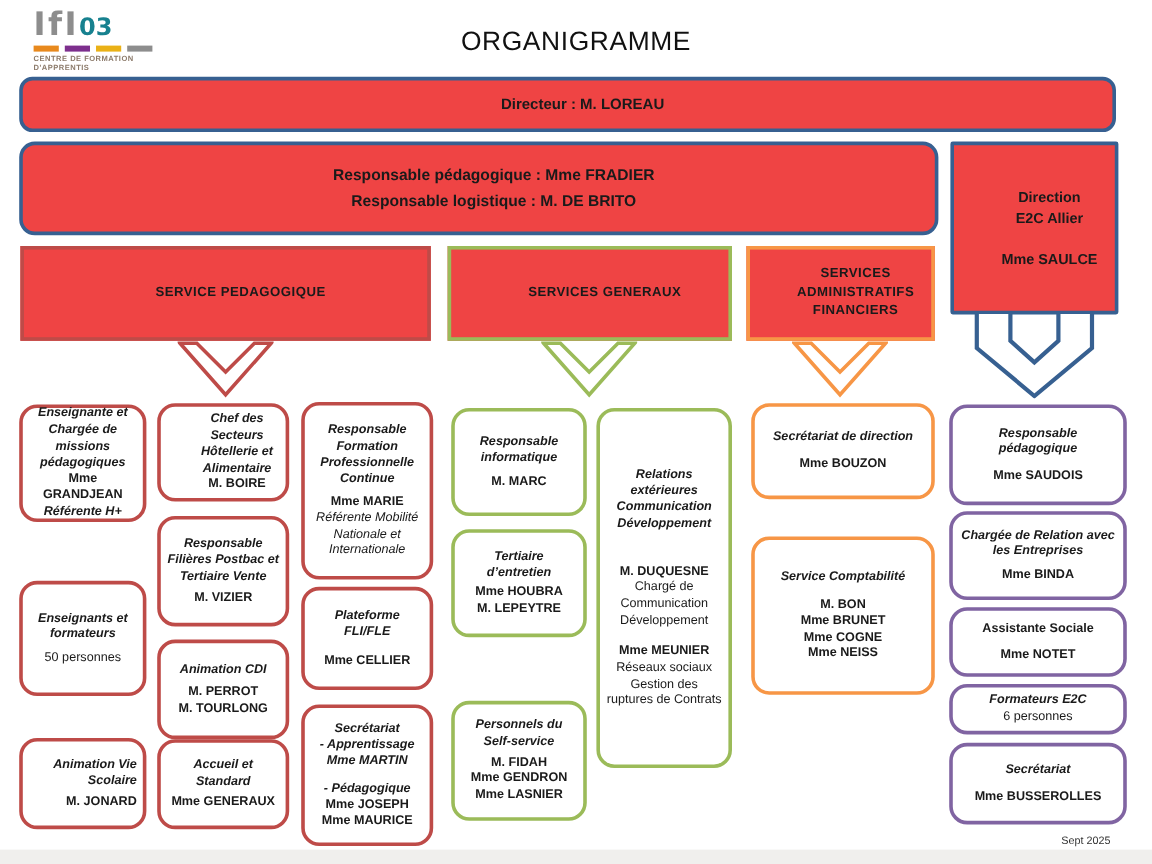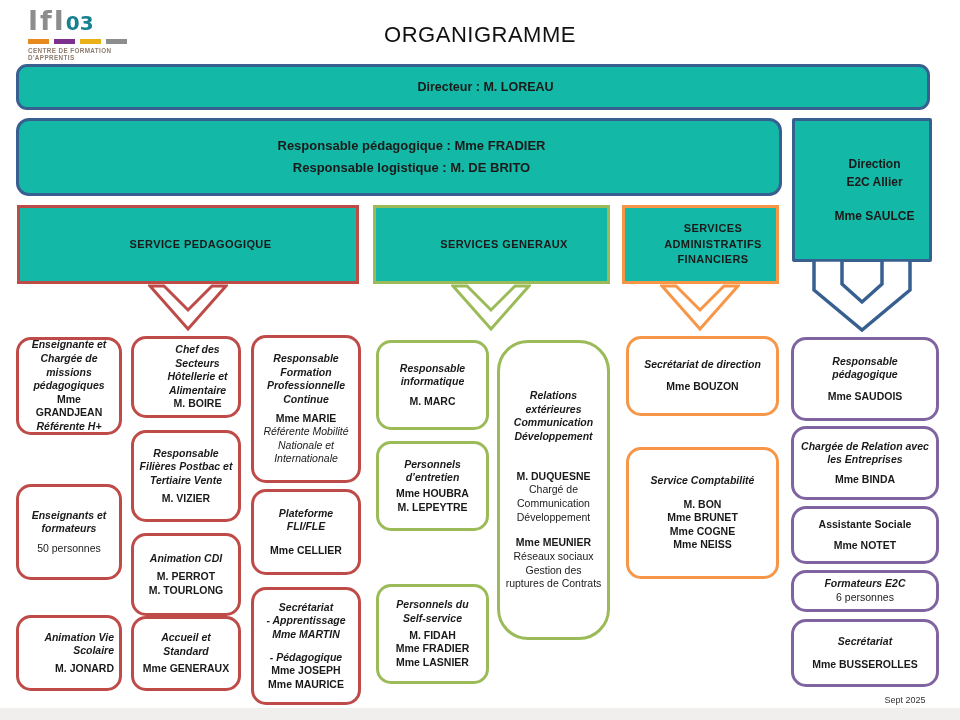--- a/index.html
+++ b/index.html
@@ -15,21 +15,21 @@
   #logo-bars span{display:inline-block;width:21px;height:5px;}
   #logo-caption{margin-top:3px;font-size:6.3px;letter-spacing:.4px;color:#8C7B6B;font-weight:700;}
 
   
   #title{position:absolute;left:280px;top:22px;width:400px;text-align:center;
          font-size:22px;letter-spacing:.5px;color:#111;}
   #footer{position:absolute;left:870px;top:695px;width:70px;font-size:9px;color:#333;text-align:center;}
   #bottom-strip{position:absolute;left:0;top:708px;width:960px;height:12px;background:#f0efed;}
 
   
-  .box{position:absolute;background:#14b8a6;border:3px solid var(--blue);box-sizing:border-box;
+  .box{position:absolute;background:#ef4444;border:3px solid var(--blue);box-sizing:border-box;
        display:flex;flex-direction:column;justify-content:center;align-items:center;text-align:center;padding-left:25px;}
   #director-box{left:16px;top:64px;width:914px;height:46px;border-radius:11px;font-weight:700;font-size:12.5px;}
   #responsables-box{left:16px;top:118px;width:766px;height:78px;border-radius:13px;
                     font-weight:700;font-size:13px;line-height:1.7;}
   #e2c-box{left:792px;top:118px;width:140px;height:144px;border-radius:2px;font-size:12px;line-height:1.5;}
 
   .hdr{border-radius:0;font-size:11px;letter-spacing:.4px;line-height:1.45;}
   #hdr-ped{left:17px;top:205px;width:342px;height:79px;border-color:var(--red);}
   #hdr-gen{left:373px;top:205px;width:237px;height:79px;border-color:var(--green);}
   #hdr-adm{left:622px;top:205px;width:157px;height:79px;border-color:var(--orange);}
@@ -58,21 +58,21 @@
   #card-b4{left:131px;top:616px;width:110px;height:75px;}
   
   #card-c1{left:251px;top:335px;width:110px;height:148px;}
   #card-c2{left:251px;top:489px;width:110px;height:86px;}
   #card-c3{left:251px;top:587px;width:110px;height:118px;}
   
   #card-d1{left:376px;top:340px;width:113px;height:90px;}
   #card-d2{left:376px;top:441px;width:113px;height:90px;}
   #card-d3{left:376px;top:548px;width:113px;height:100px;margin-top:36px;}
   
-  #card-e1{left:497px;top:340px;width:113px;height:300px;border-radius:31px;}
+  #card-e1{left:497px;top:340px;width:113px;height:300px;}
   
   #card-f1{left:626px;top:336px;width:153px;height:80px;}
   #card-f2{left:626px;top:447px;width:153px;height:132px;}
   
   #card-g1{left:791px;top:337px;width:148px;height:84px;}
   #card-g2{left:791px;top:426px;width:148px;height:74px;}
   #card-g3{left:791px;top:506px;width:148px;height:58px;}
   #card-g4{left:791px;top:570px;width:148px;height:42px;}
   #card-g5{left:791px;top:619px;width:148px;height:68px;}
 
@@ -210,30 +210,30 @@
       <div class="ln s-n">Mme JOSEPH</div>
       <div class="ln s-n">Mme MAURICE</div>
     </div>
 
   <div class="card green" id="card-d1">
       <div class="ln s-t">Responsable informatique</div>
       <div class="ln s-sp" style="height: 6px;"></div>
       <div class="ln s-n">M. MARC</div>
     </div>
   <div class="card green" id="card-d2">
-      <div class="ln s-t">Personnels d’entretien</div>
+      <div class="ln s-t">Tertiaire d’entretien</div>
       <div class="ln s-sp" style="height: 2px;"></div>
       <div class="ln s-n">Mme HOUBRA</div>
       <div class="ln s-n">M. LEPEYTRE</div>
     </div>
   <div class="card green" id="card-d3">
       <div class="ln s-t">Personnels du Self-service</div>
       <div class="ln s-sp" style="height: 3px;"></div>
       <div class="ln s-n">M. FIDAH</div>
-      <div class="ln s-n">Mme FRADIER</div>
+      <div class="ln s-n">Mme GENDRON</div>
       <div class="ln s-n">Mme LASNIER</div>
     </div>
 
   <div class="card green" id="card-e1">
       <div class="ln s-t">Relations extérieures Communication Développement</div>
       <div class="ln s-sp" style="height: 26px;"></div>
       <div class="ln s-n">M. DUQUESNE</div>
       <div class="ln s-p">Chargé de Communication Développement</div>
       <div class="ln s-sp" style="height: 12px;"></div>
       <div class="ln s-n">Mme MEUNIER</div>

